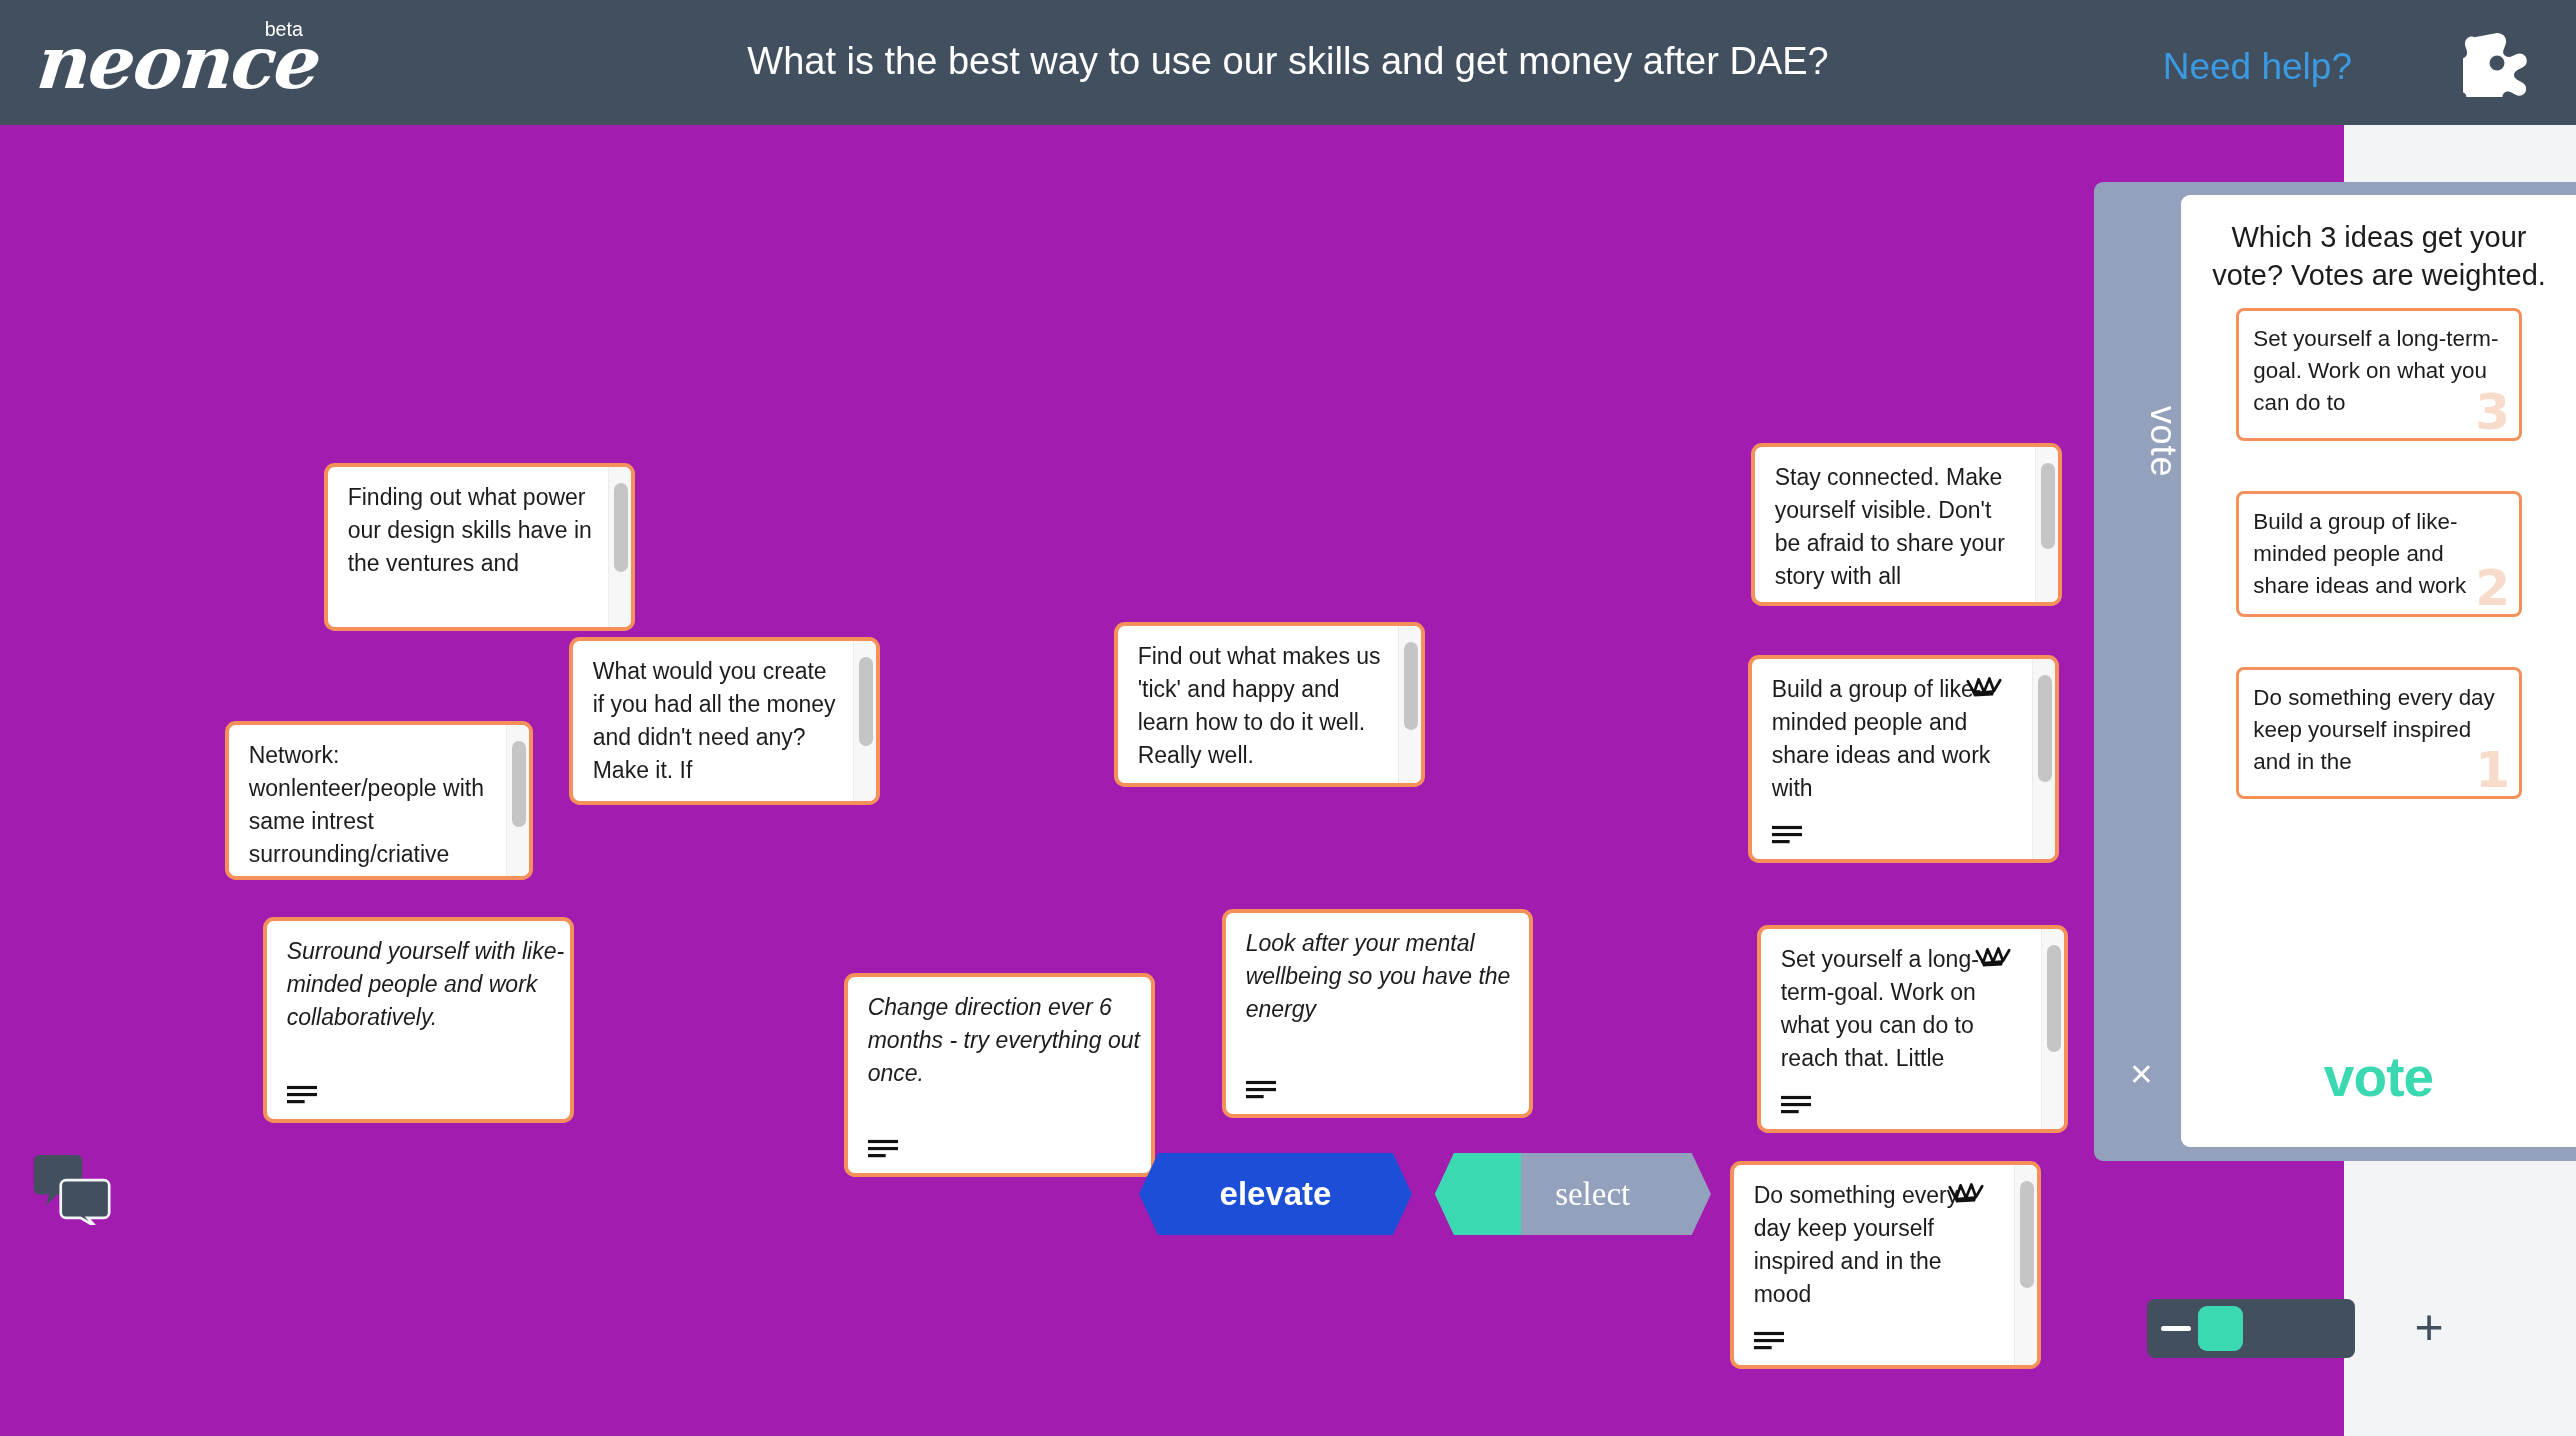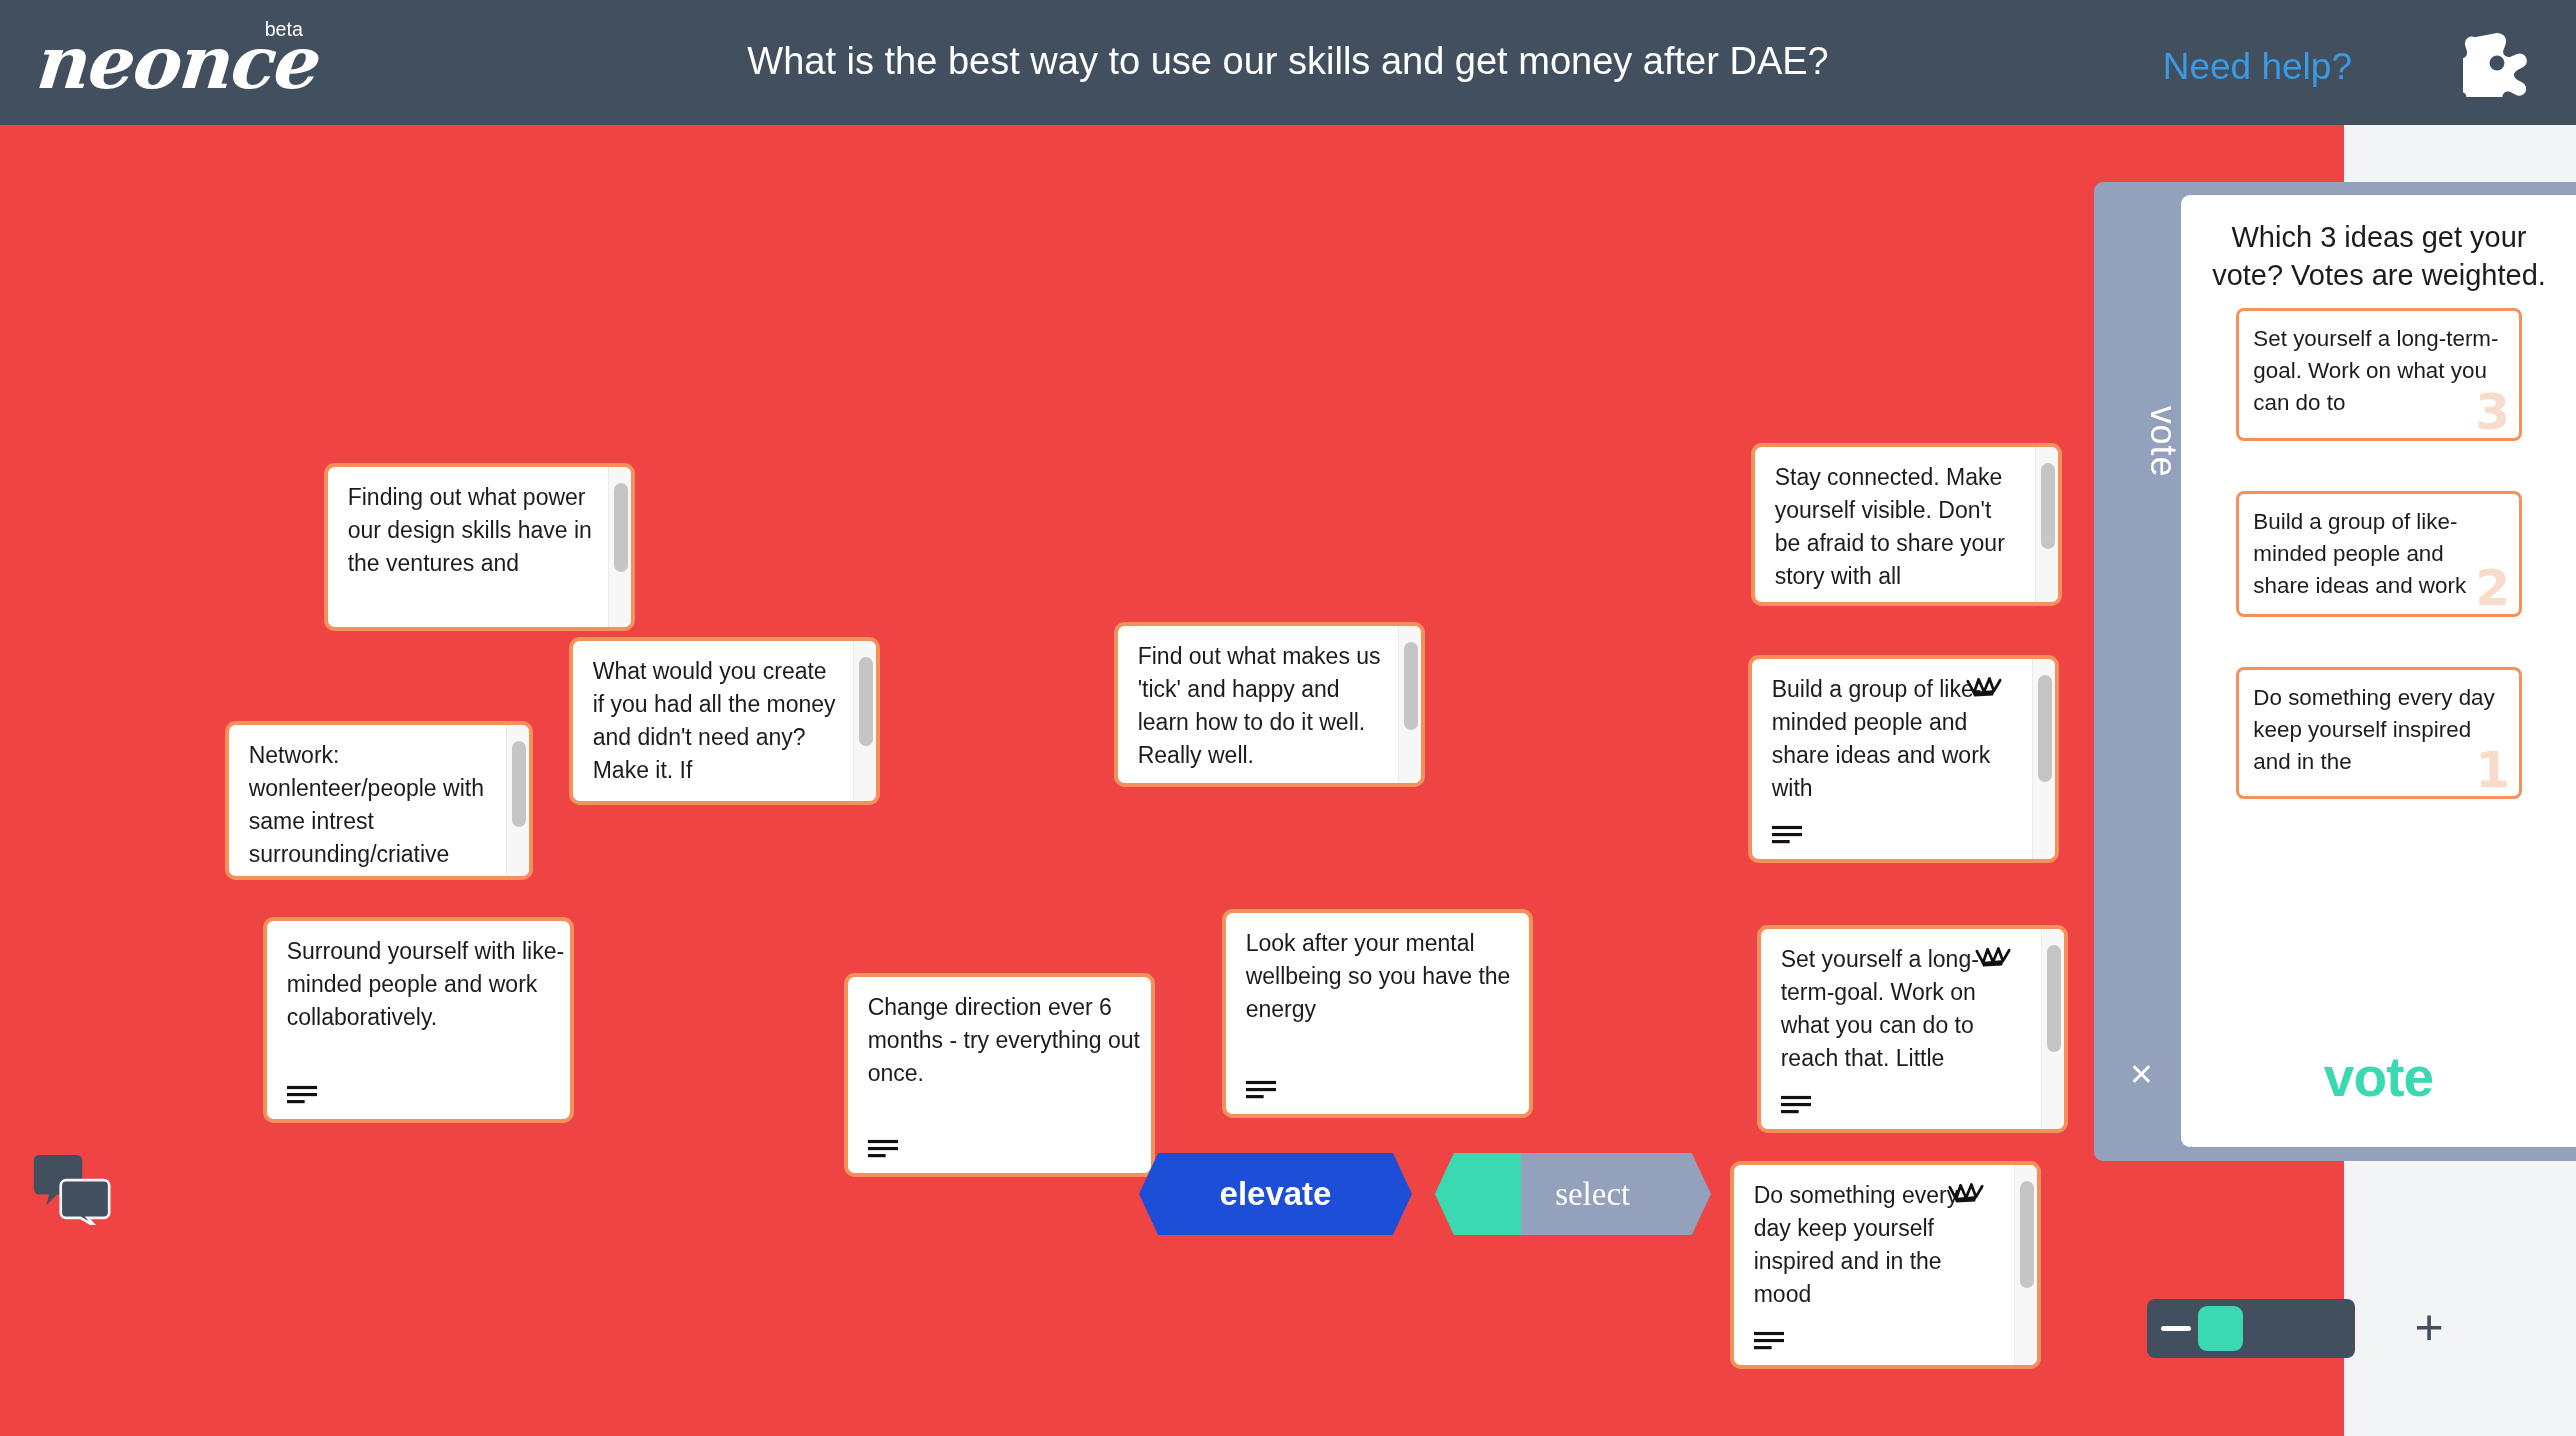--- a/index.html
+++ b/index.html
@@ -79,21 +79,21 @@
     height: 68px;
     cursor: pointer;
   }
 
   
   #canvas {
     position: absolute;
     top: 125px; left: 0;
     width: 2344px;
     height: 1311px;
-    background: #ef4444;
+    background: #a21caf;
     overflow: hidden;
   }
 
   
   .card {
     position: absolute;
     background: #ffffff;
     border: 4.5px solid #f4915a;
     border-radius: 10.7px;
     overflow: hidden;
@@ -104,21 +104,21 @@
     left: 19.7px;
     top: 14.3px;
     right: 36px;
     font-size: 23px;
     line-height: 33px;
     color: #1c1c1c;
     font-family: "Liberation Sans", sans-serif;
     white-space: pre-wrap;
     overflow: hidden;
   }
-  .card.nopad .card-text { right: 5px; }
+  .card.nopad .card-text { right: 5px; font-style: italic; }
   .card-scroll-track {
     position: absolute;
     top: 0;
     right: 0;
     width: 23px;
     height: 100%;
     background: #f7f7f7;
     border-left: 0.9px solid #ececec;
   }
   .card-scroll-thumb {

